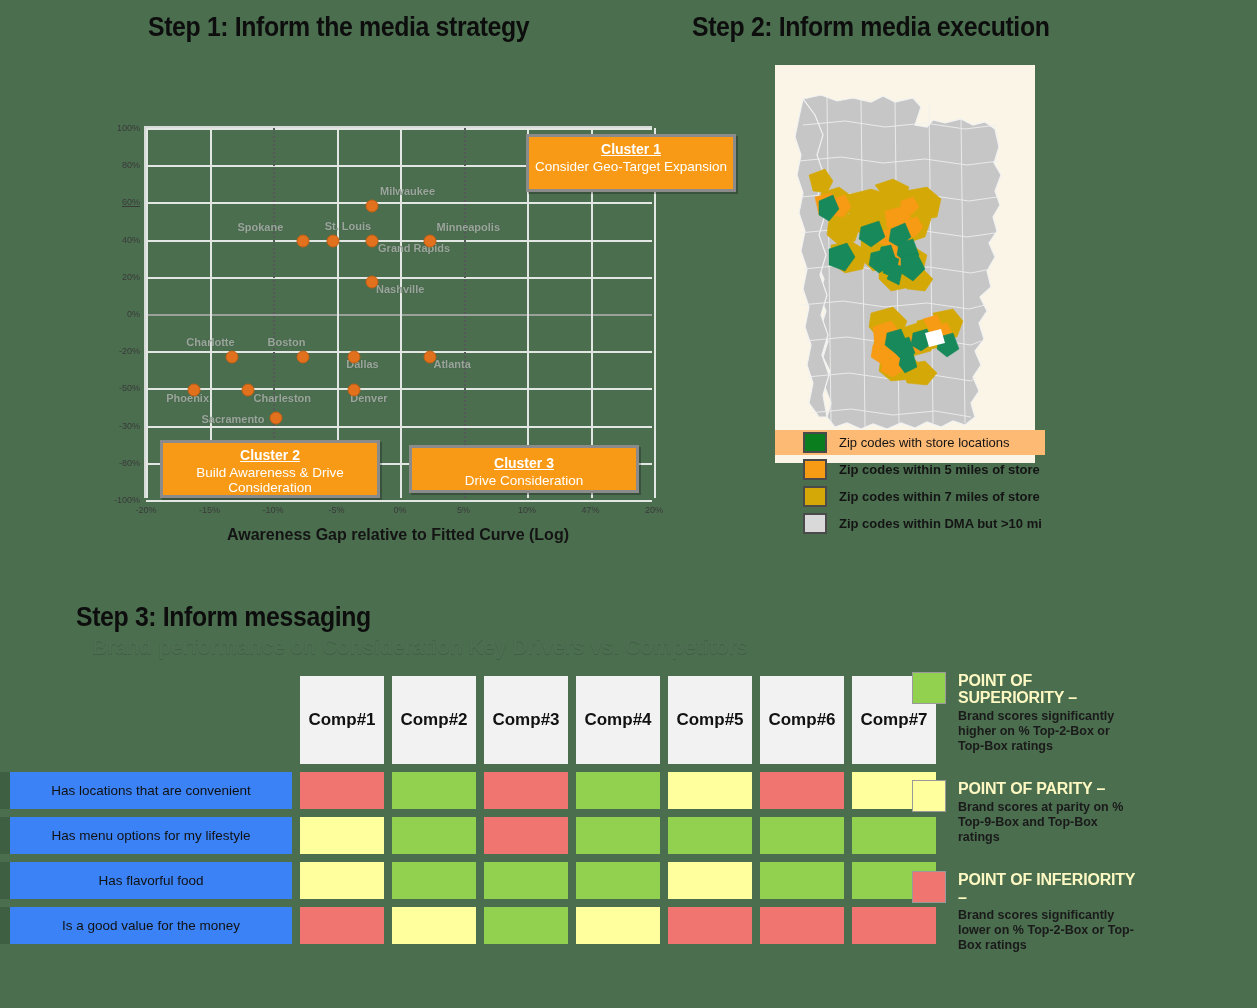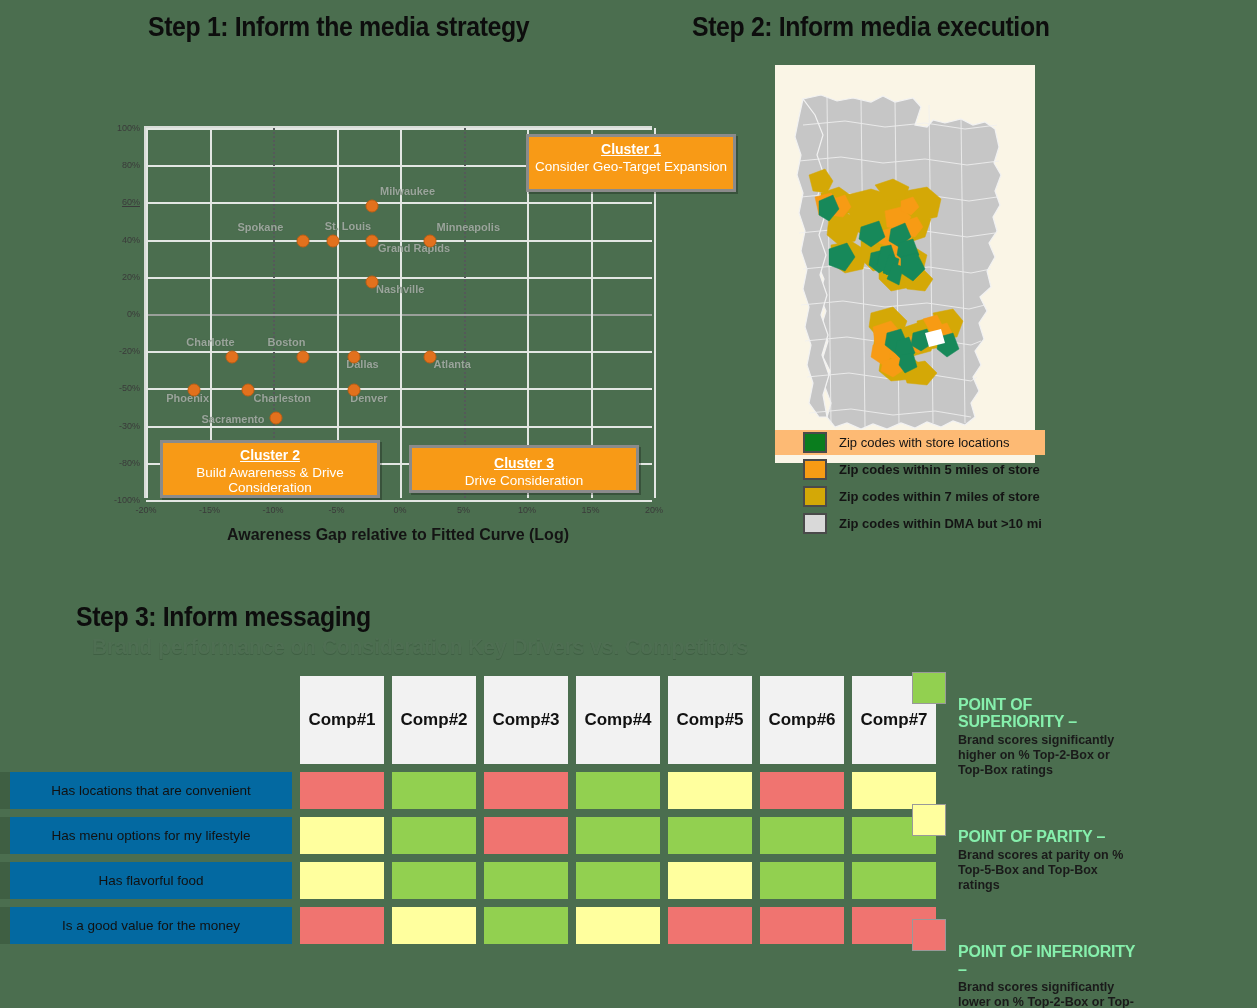--- a/index.html
+++ b/index.html
@@ -96,40 +96,40 @@
   .lg-sw{width:24px;height:21px;border:2px solid #4a4a4a;margin-left:28px;box-sizing:border-box;flex:none;}
   .lg-tx{margin-left:12px;font-size:13px;font-weight:bold;color:#141414;white-space:nowrap;}
   .lg-row.first{background:#fdba74;}
   .lg-row.first .lg-tx{font-weight:normal;}
 
   
   #matrix{left:0px;top:676px;}
   .mrow{display:flex;align-items:stretch;margin-bottom:8px;height:37px;}
   .mrow .tick{width:10px;background:#3f5f43;flex:none;}
   .rlabel{
-    width:282px;background:#0369a1;flex:none;
+    width:282px;background:#3b82f6;flex:none;
     display:flex;align-items:center;justify-content:center;
     font-size:13.5px;color:#111;text-align:center;
   }
   .cell{width:84px;flex:none;margin-left:8px;}
   .hdr{height:88px;}
   .hdr .rlabel{background:transparent;}
   .hdr .tick{background:transparent;}
   .hcell{
     width:84px;flex:none;margin-left:8px;background:#f2f2f2;
     display:flex;align-items:center;justify-content:center;
     text-align:center;font-weight:bold;font-size:17px;color:#111;
     line-height:1.15;
   }
 
   
   #rlegend{left:912px;top:672px;width:225px;}
   .rl-item{display:flex;margin-bottom:26px;}
   .rl-sw{width:32px;height:30px;border:1px solid #999;flex:none;margin-right:12px;}
-  .rl-head{font-weight:bold;font-size:16px;color:#86efac;line-height:1.08;letter-spacing:-0.2px;margin-top:24px;}
+  .rl-head{font-weight:bold;font-size:16px;color:#fef9c3;line-height:1.08;letter-spacing:-0.2px;}
   .rl-body{font-size:12.5px;font-weight:bold;color:#1a1a1a;line-height:1.22;margin-top:2px;}
 </style>
 </head>
 <body>
 
 <div class="abs step-title" style="left:148px;top:12px;">Step 1: Inform the media strategy</div>
 
 <div class="abs step-title" style="left:692px;top:12px;">Step 2: Inform media execution</div>
 
 <div class="abs" id="scatter">
@@ -164,21 +164,21 @@
       <div class="xtick" style="left: 127px;">-10%</div>
       <div class="gl v" style="left: 190.5px;"></div>
       <div class="xtick" style="left: 190.5px;">-5%</div>
       <div class="gl v" style="left: 254px;"></div>
       <div class="xtick" style="left: 254px;">0%</div>
       <div class="gl v vdash" style="left: 317.5px;"></div>
       <div class="xtick" style="left: 317.5px;">5%</div>
       <div class="gl v" style="left: 381px;"></div>
       <div class="xtick" style="left: 381px;">10%</div>
       <div class="gl v" style="left: 444.5px;"></div>
-      <div class="xtick" style="left: 444.5px;">15%</div>
+      <div class="xtick" style="left: 444.5px;">47%</div>
       <div class="gl v" style="left: 508px;"></div>
       <div class="xtick" style="left: 508px;">20%</div>
       <div class="dotlabel" style="left: 234.06px; top: 57.12px;">Milwaukee</div>
       <div class="dot" style="left: 226.06px; top: 78.12px; background: rgb(226, 113, 29);"></div>
       <div class="dotlabel" style="left: 91.48px; top: 93.46px;">Spokane</div>
       <div class="dot" style="left: 157.48px; top: 113.46px; background: rgb(226, 113, 29);"></div>
       <div class="dotlabel" style="left: 178.69px; top: 92.46px;">St. Louis</div>
       <div class="dot" style="left: 186.69px; top: 113.46px; background: rgb(226, 113, 29);"></div>
       <div class="dotlabel" style="left: 232.06px; top: 114.46px;">Grand Rapids</div>
       <div class="dot" style="left: 226.06px; top: 113.46px; background: rgb(226, 113, 29);"></div>
@@ -411,21 +411,21 @@
       <div class="rl-sw" style="background: rgb(146, 208, 80);"></div>
       <div>
         <div class="rl-head">POINT OF SUPERIORITY –</div>
         <div class="rl-body">Brand scores significantly higher on % Top-2-Box or Top-Box ratings</div>
       </div>
     </div>
     <div class="rl-item">
       <div class="rl-sw" style="background: rgb(255, 255, 158);"></div>
       <div>
         <div class="rl-head">POINT OF PARITY –</div>
-        <div class="rl-body">Brand scores at parity on % Top-5-Box and Top-Box ratings</div>
+        <div class="rl-body">Brand scores at parity on % Top-9-Box and Top-Box ratings</div>
       </div>
     </div>
     <div class="rl-item">
       <div class="rl-sw" style="background: rgb(240, 116, 112);"></div>
       <div>
         <div class="rl-head">POINT OF INFERIORITY –</div>
         <div class="rl-body">Brand scores significantly lower on % Top-2-Box or Top-Box ratings</div>
       </div>
     </div>
   </div>

